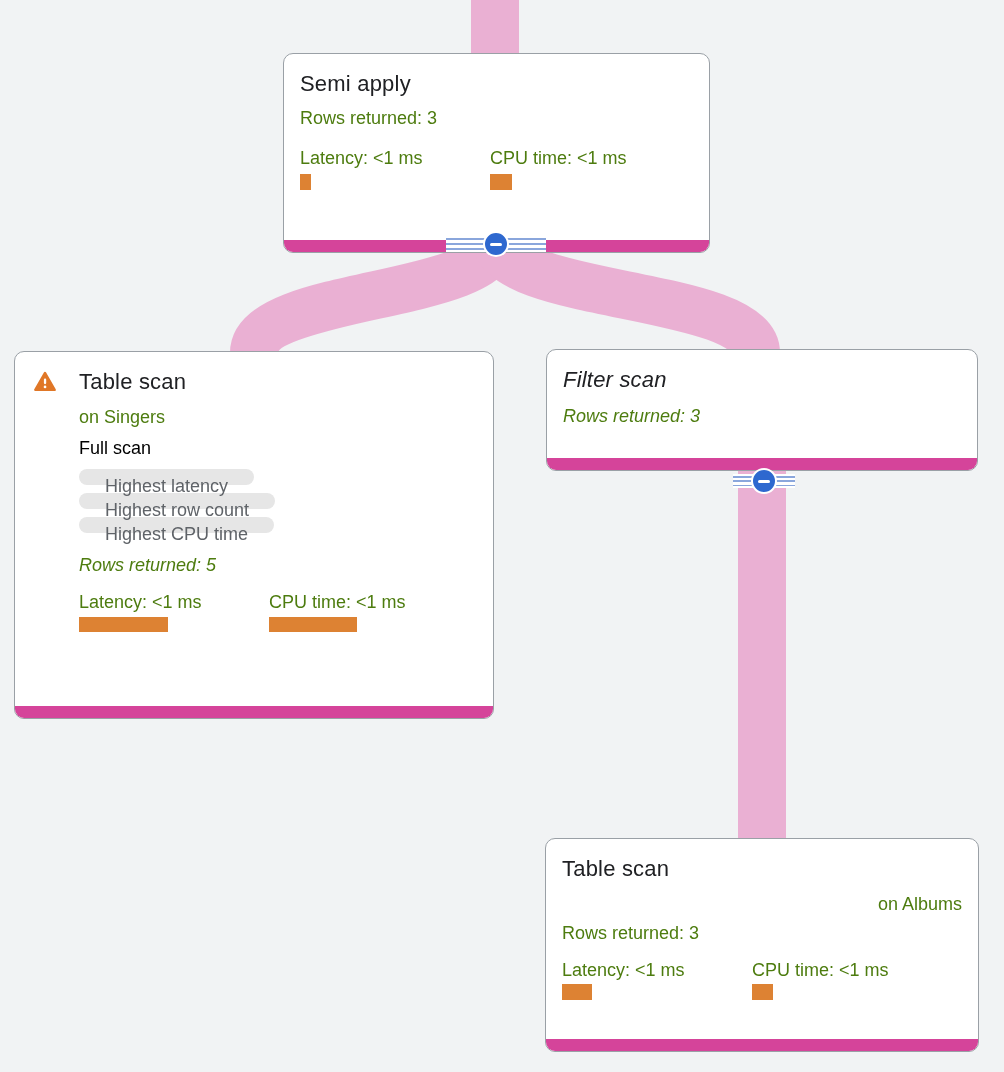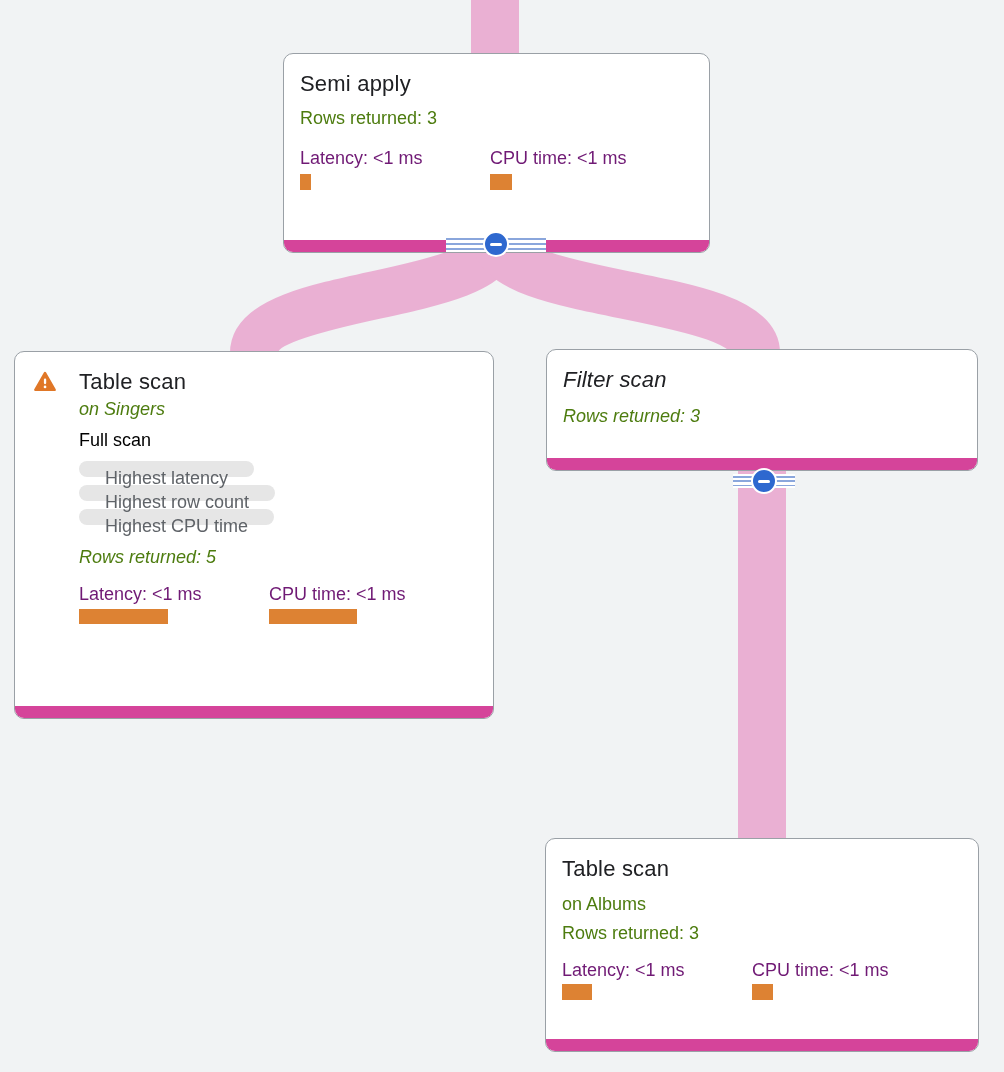--- a/index.html
+++ b/index.html
@@ -23,46 +23,46 @@
   .hdr .icon-wrap{width:24px;height:24px;margin-left:2px;flex:none;}
   .indent{margin-left:48px;}
 
   .badge{display:block;width:fit-content;height:16px;line-height:34px;padding:0 26px;
          margin-bottom:8px;border-radius:17px;background:#e6e6e6;color:#5f6368;font-size:18px;}
   .badges{margin-top:8px;}
 
   .metrics{display:flex;}
   .metric{width:190px;}
   .metric:last-child{width:auto;}
-  .mlabel{font-size:18px;line-height:24px;color:#701a75;}
+  .mlabel{font-size:18px;line-height:24px;color:#4d7c0f;}
   .bar{background:#dd8233;}
 
   
   .n1{left:283px;top:53px;width:427px;height:200px;}
   .n2{left:14px;top:351px;width:480px;height:368px;}
   .n3{left:546px;top:349px;width:432px;height:122px;font-style:italic;}
   .n4{left:545px;top:838px;width:434px;height:214px;}
 
   .n1 .line{margin-top:8px;}
   .n1 .metrics{margin-top:16px;}
   .n1 .bar{margin-top:4px;height:16px;}
   .n1 .bar-lat{width:11px;}
   .n1 .bar-cpu{width:22px;}
 
-  .n2 .sub{line-height:26px;font-style:italic;}
+  .n2 .sub{margin-top:8px;line-height:26px;}
   .n2 .scan{margin-top:5px;line-height:26px;}
   .n2 .rows{margin-top:20px;font-style:italic;}
   .n2 .metrics{margin-top:13px;}
   .n2 .bar{margin-top:3px;height:15px;}
   .n2 .bar-lat{width:89px;}
   .n2 .bar-cpu{width:88px;}
 
   .n3 .line{margin-top:10px;}
 
-  .n4 .sub{margin-top:8px;line-height:26px;}
+  .n4 .sub{margin-top:8px;line-height:26px;text-align:right;}
   .n4 .rows{margin-top:4px;}
   .n4 .metrics{margin-top:13px;}
   .n4 .bar{margin-top:2px;height:16px;}
   .n4 .bar-lat{width:30px;}
   .n4 .bar-cpu{width:21px;}
 
   
   .band{position:absolute;z-index:3;
         background:linear-gradient(to bottom,
           #ffffff 0%,#ffffff 12%,#8aa6dc 12%,#8aa6dc 25%,

